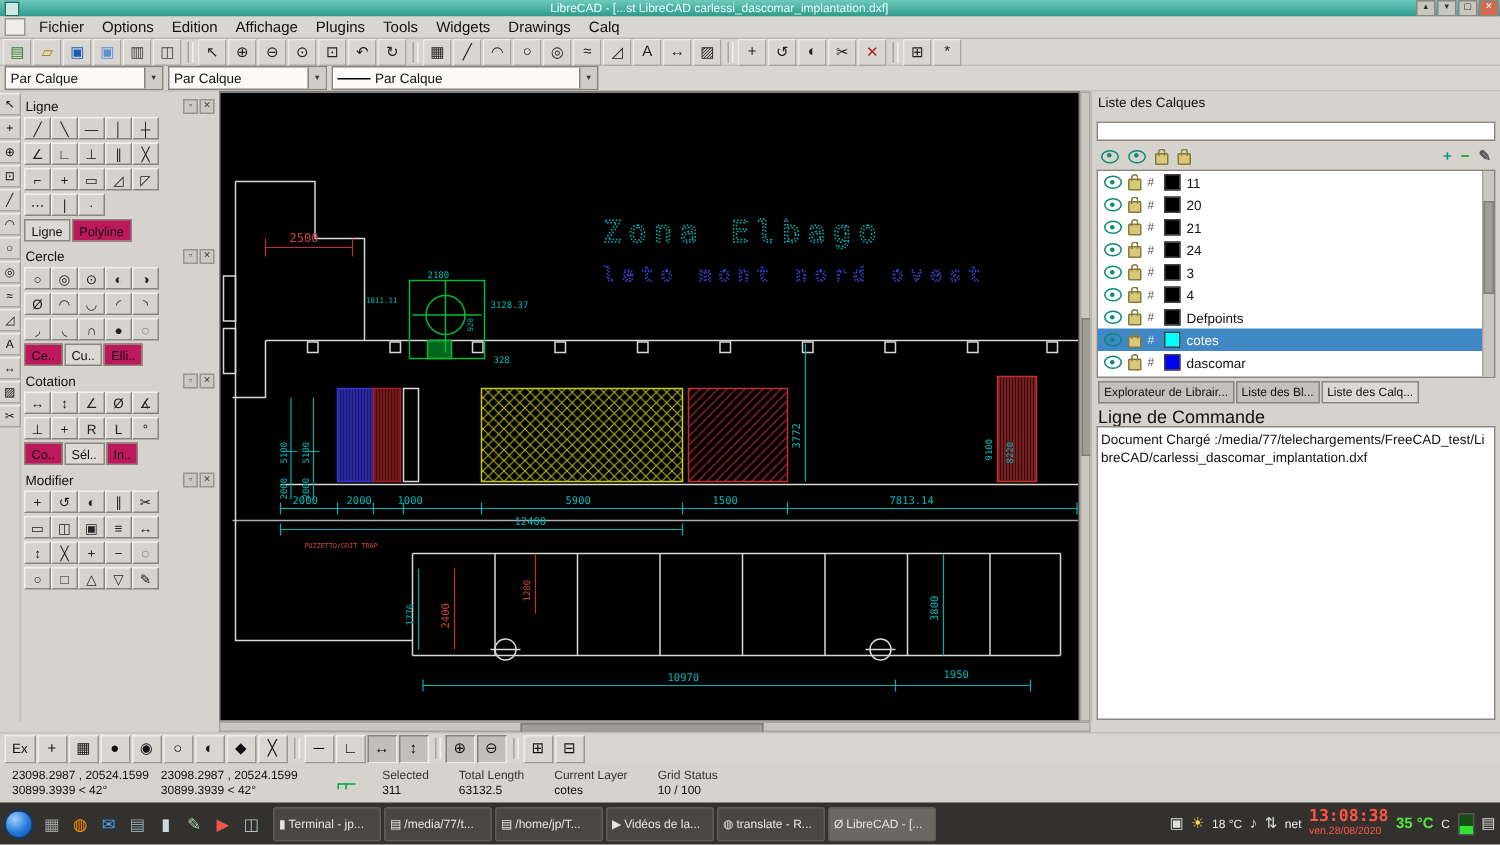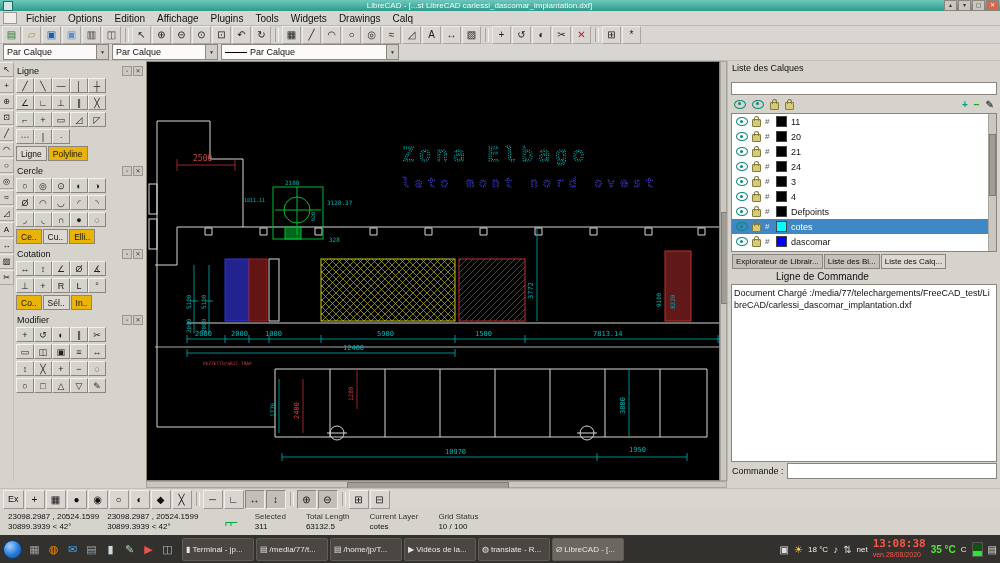--- a/index.html
+++ b/index.html
@@ -40,21 +40,21 @@
     margin-top:1px;border:1px solid;border-color:#eeece8 #aaa69f #aaa69f #eeece8;flex:none;}
   .palette{left:14px;top:61px;width:132px;height:420px;overflow:hidden;font-size:9px;}
   .phead{height:12px;display:flex;align-items:center;padding:0 3px;margin-top:4px;}
   .phead .sp{flex:1;}
   .dockbtn{width:8px;height:8px;font-size:6px;line-height:8px;text-align:center;color:#444;
     border:1px solid #9a968f;background:#ccc8c2;margin-left:1px;}
   .pgrid{display:flex;flex-wrap:wrap;width:96px;margin:1px 0 2px 2px;row-gap:2px;}
   .gbtn{width:18px;height:15px;display:inline-flex;align-items:center;justify-content:center;font-size:9px;
     color:#222;background:#d6d2cc;border:1px solid;border-color:#f4f2ef #8a867f #8a867f #f4f2ef;box-sizing:border-box;}
   .ptabs{display:flex;padding-left:2px;margin:1px 0 2px 0;}
-  .ptab{height:13px;font-size:8.5px;padding:0 4px;border:1px solid #8a867f;background:#eab308;
+  .ptab{height:13px;font-size:8.5px;padding:0 4px;border:1px solid #8a867f;background:#be185d;
     display:inline-flex;align-items:center;margin-right:1px;}
   .ptab.on{background:#dcd8d2;}
   
   .canvas{left:146px;top:61px;width:574px;height:420px;background:#000;border:1px solid #8a867f;overflow:hidden;}
   .vscroll{left:720px;top:61px;width:7px;height:420px;background:#cac6c0;border:1px solid #a8a49e;}
   .hscroll{left:146px;top:481px;width:581px;height:7px;background:#cac6c0;border:1px solid #a8a49e;}
   .thumb{background:#a09c96;border:1px solid #807c76;}
   .thumb.v{width:5px;height:90px;margin-top:150px;}
   .thumb.h{height:5px;width:160px;margin-left:200px;}
   .thumb.v2{width:5px;height:60px;margin-top:20px;}
@@ -78,21 +78,21 @@
   .lrow{height:15px;display:flex;align-items:center;gap:4px;padding-left:4px;font-size:9px;}
   .lrow.sel{background:#3f87c5;color:#fff;}
   .hash{font-size:8px;color:#555;width:7px;}
   .lrow.sel .hash{color:#dce9f5;}
   .swatch{width:9px;height:9px;border:1px solid #444;flex:none;}
   .llscroll{position:absolute;right:0;top:0;bottom:0;width:7px;background:#cac6c0;border-left:1px solid #a8a49e;}
   .rp-tabs{height:15px;display:flex;padding-left:4px;margin-top:1px;}
   .rp-tab{font-size:8px;padding:0 3px;display:flex;align-items:center;border:1px solid #8a867f;
     background:#c4c0ba;margin-right:1px;white-space:nowrap;overflow:hidden;}
   .rp-tab.on{background:#dcd8d2;}
-  .rp-cmd-title{height:12px;font-size:10px;padding:2px 4px 0 4px;margin-left:44px;}
+  .rp-cmd-title{height:12px;font-size:12px;padding:2px 4px 0 4px;}
   .rp-log{flex:1;background:#fff;border:1px solid #8a867f;margin:1px 3px;font-size:9px;padding:2px;
     word-break:break-all;line-height:12px;}
   .rp-prompt{height:16px;display:flex;align-items:center;font-size:9px;padding:0 3px 2px 4px;gap:3px;}
   .rp-prompt input{flex:1;height:12px;border:1px solid #8a867f;background:#fff;}
   
   .snapbar{left:0;top:488px;width:1000px;height:21px;background:#d9d5d1;border-top:1px solid #c2beb8;
     display:flex;align-items:center;padding-left:3px;}
   .sbtn{width:18px;height:17px;display:flex;align-items:center;justify-content:center;font-size:10px;
     border:1px solid;border-color:#f0eeea #9a968f #9a968f #f0eeea;margin-right:1px;flex:none;background:#d9d5d1;}
   .sbtn.pressed{background:#c3bfb8;border-color:#8a867f #f0eeea #f0eeea #8a867f;}
@@ -532,24 +532,20 @@
           <span class="lname">dascomar</span>
         </div>
       </div>
     <div class="rp-tabs">
         <span class="rp-tab">Explorateur de Librair...</span>
         <span class="rp-tab">Liste des Bl...</span>
         <span class="rp-tab on">Liste des Calq...</span>
       </div>
     <div class="rp-cmd-title">Ligne de Commande</div>
     <div class="rp-log">Document Chargé :/media/77/telechargements/FreeCAD_test/LibreCAD/carlessi_dascomar_implantation.dxf</div>
-    <div class="rp-prompt">
-      <span>Commande :</span>
-      <input style="">
-    </div>
   </div>
 
   <div class="abs snapbar">
       <span class="sbtn textb">Ex</span>
       <span class="sbtn">+</span>
       <span class="sbtn">▦</span>
       <span class="sbtn">●</span>
       <span class="sbtn">◉</span>
       <span class="sbtn">○</span>
       <span class="sbtn">◐</span>

